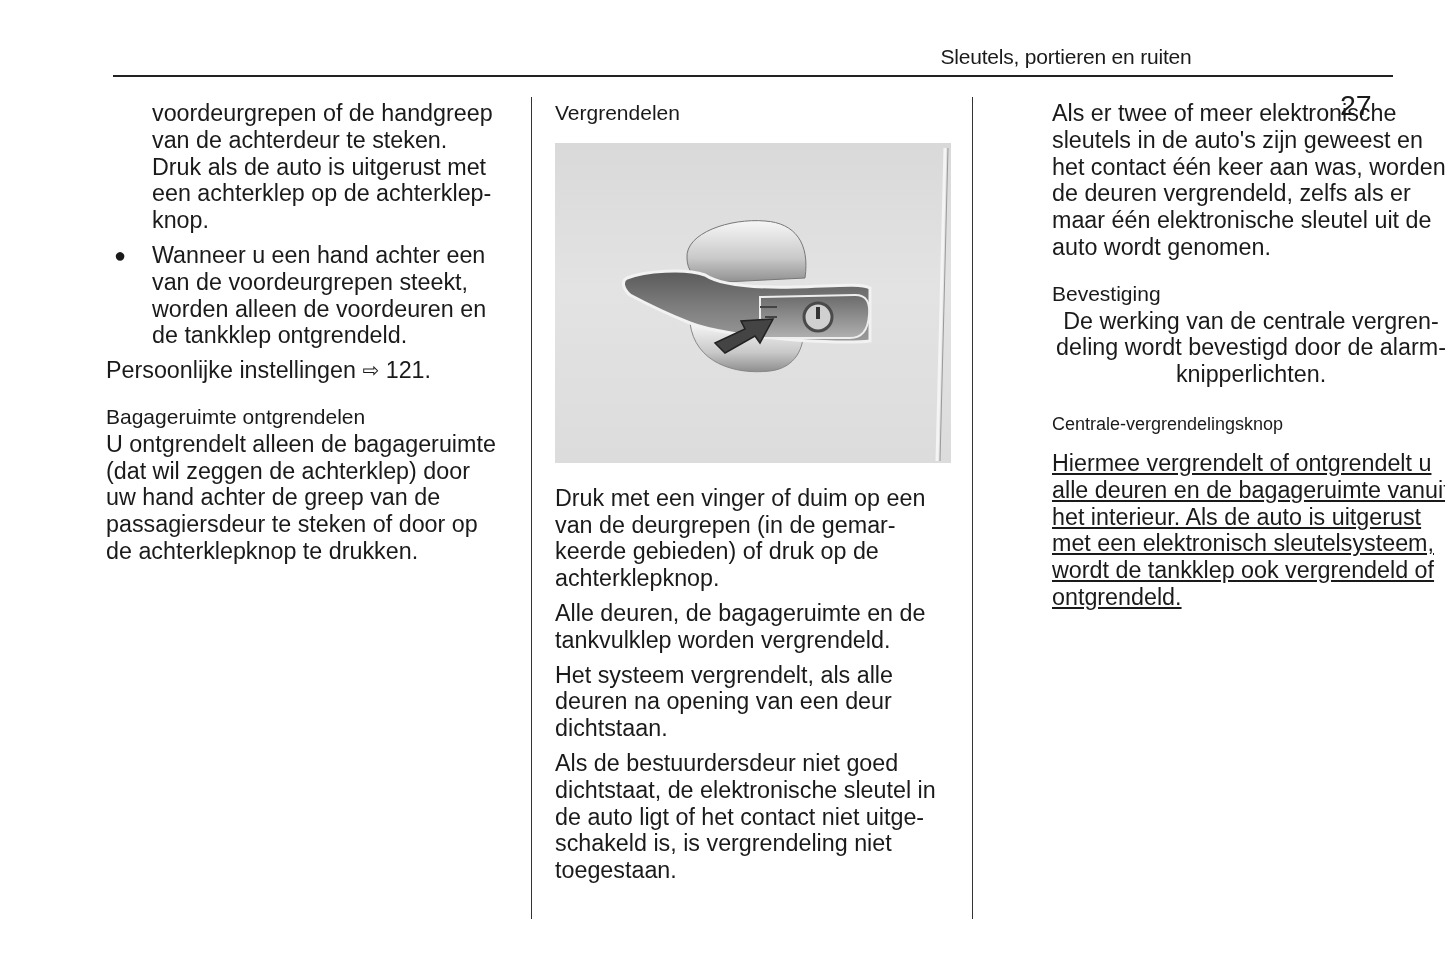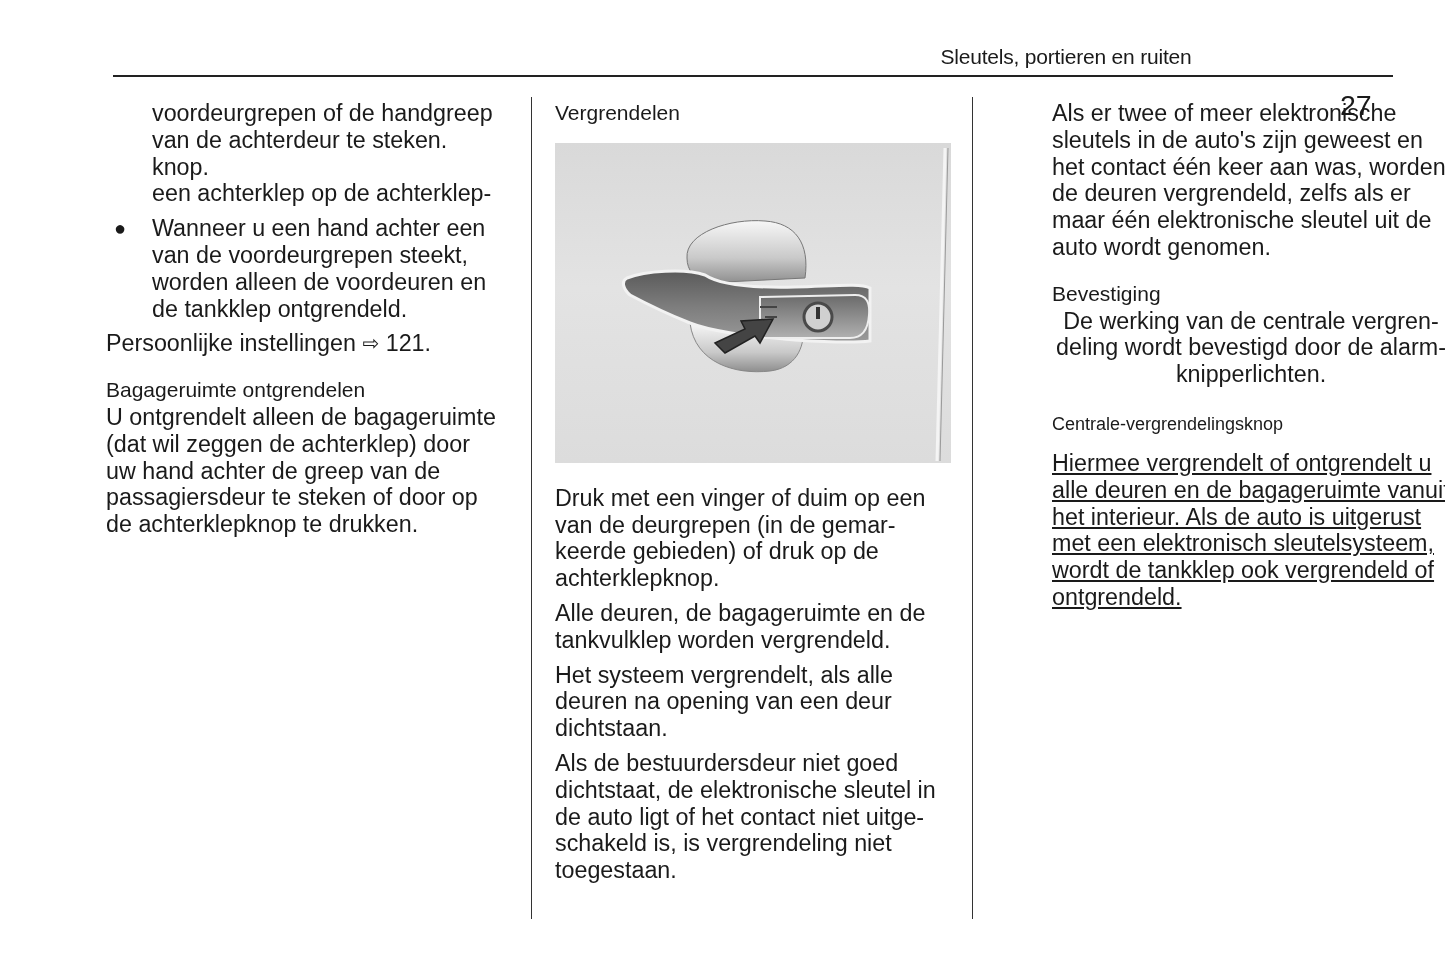--- a/index.html
+++ b/index.html
@@ -53,22 +53,23 @@
 <div class="header-page">27</div>
 <div class="header-rule"></div>
 
 <div class="col-divider" style="left:531px;"></div>
 <div class="col-divider" style="left:972px;"></div>
 
 <div class="col col1">
   <div class="indent">
     <p>voordeurgrepen of de handgreep</p>
     <p>van de achterdeur te steken.</p>
+    <p>Druk als de auto is uitgerust met</p>
+    <p>een achterklep op de achterklep-</p>
     <p>knop.</p>
-    <p>een achterklep op de achterklep-</p>
   </div>
   <div class="bullet-item gap-s" style="margin-top:8px;">
     <span class="bullet-glyph">●</span>
     <p style="width:352px;">Wanneer u een hand achter een van de voordeurgrepen steekt, worden alleen de voordeuren en de tankklep ontgrendeld.</p>
   </div>
   <p class="gap-s" style="margin-top:8px;">
     <span>Persoonlijke instellingen</span>
     <span class="xref-arrow">⇨</span>
     <span>121.</span>
   </p>

